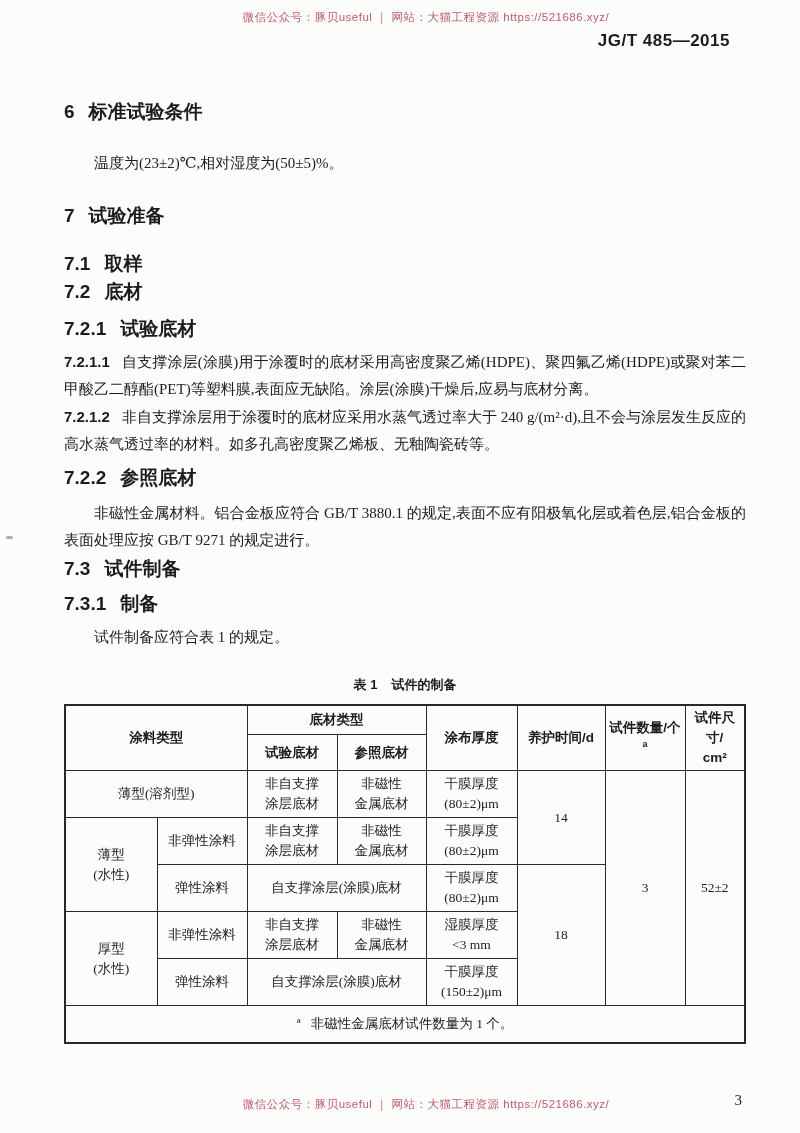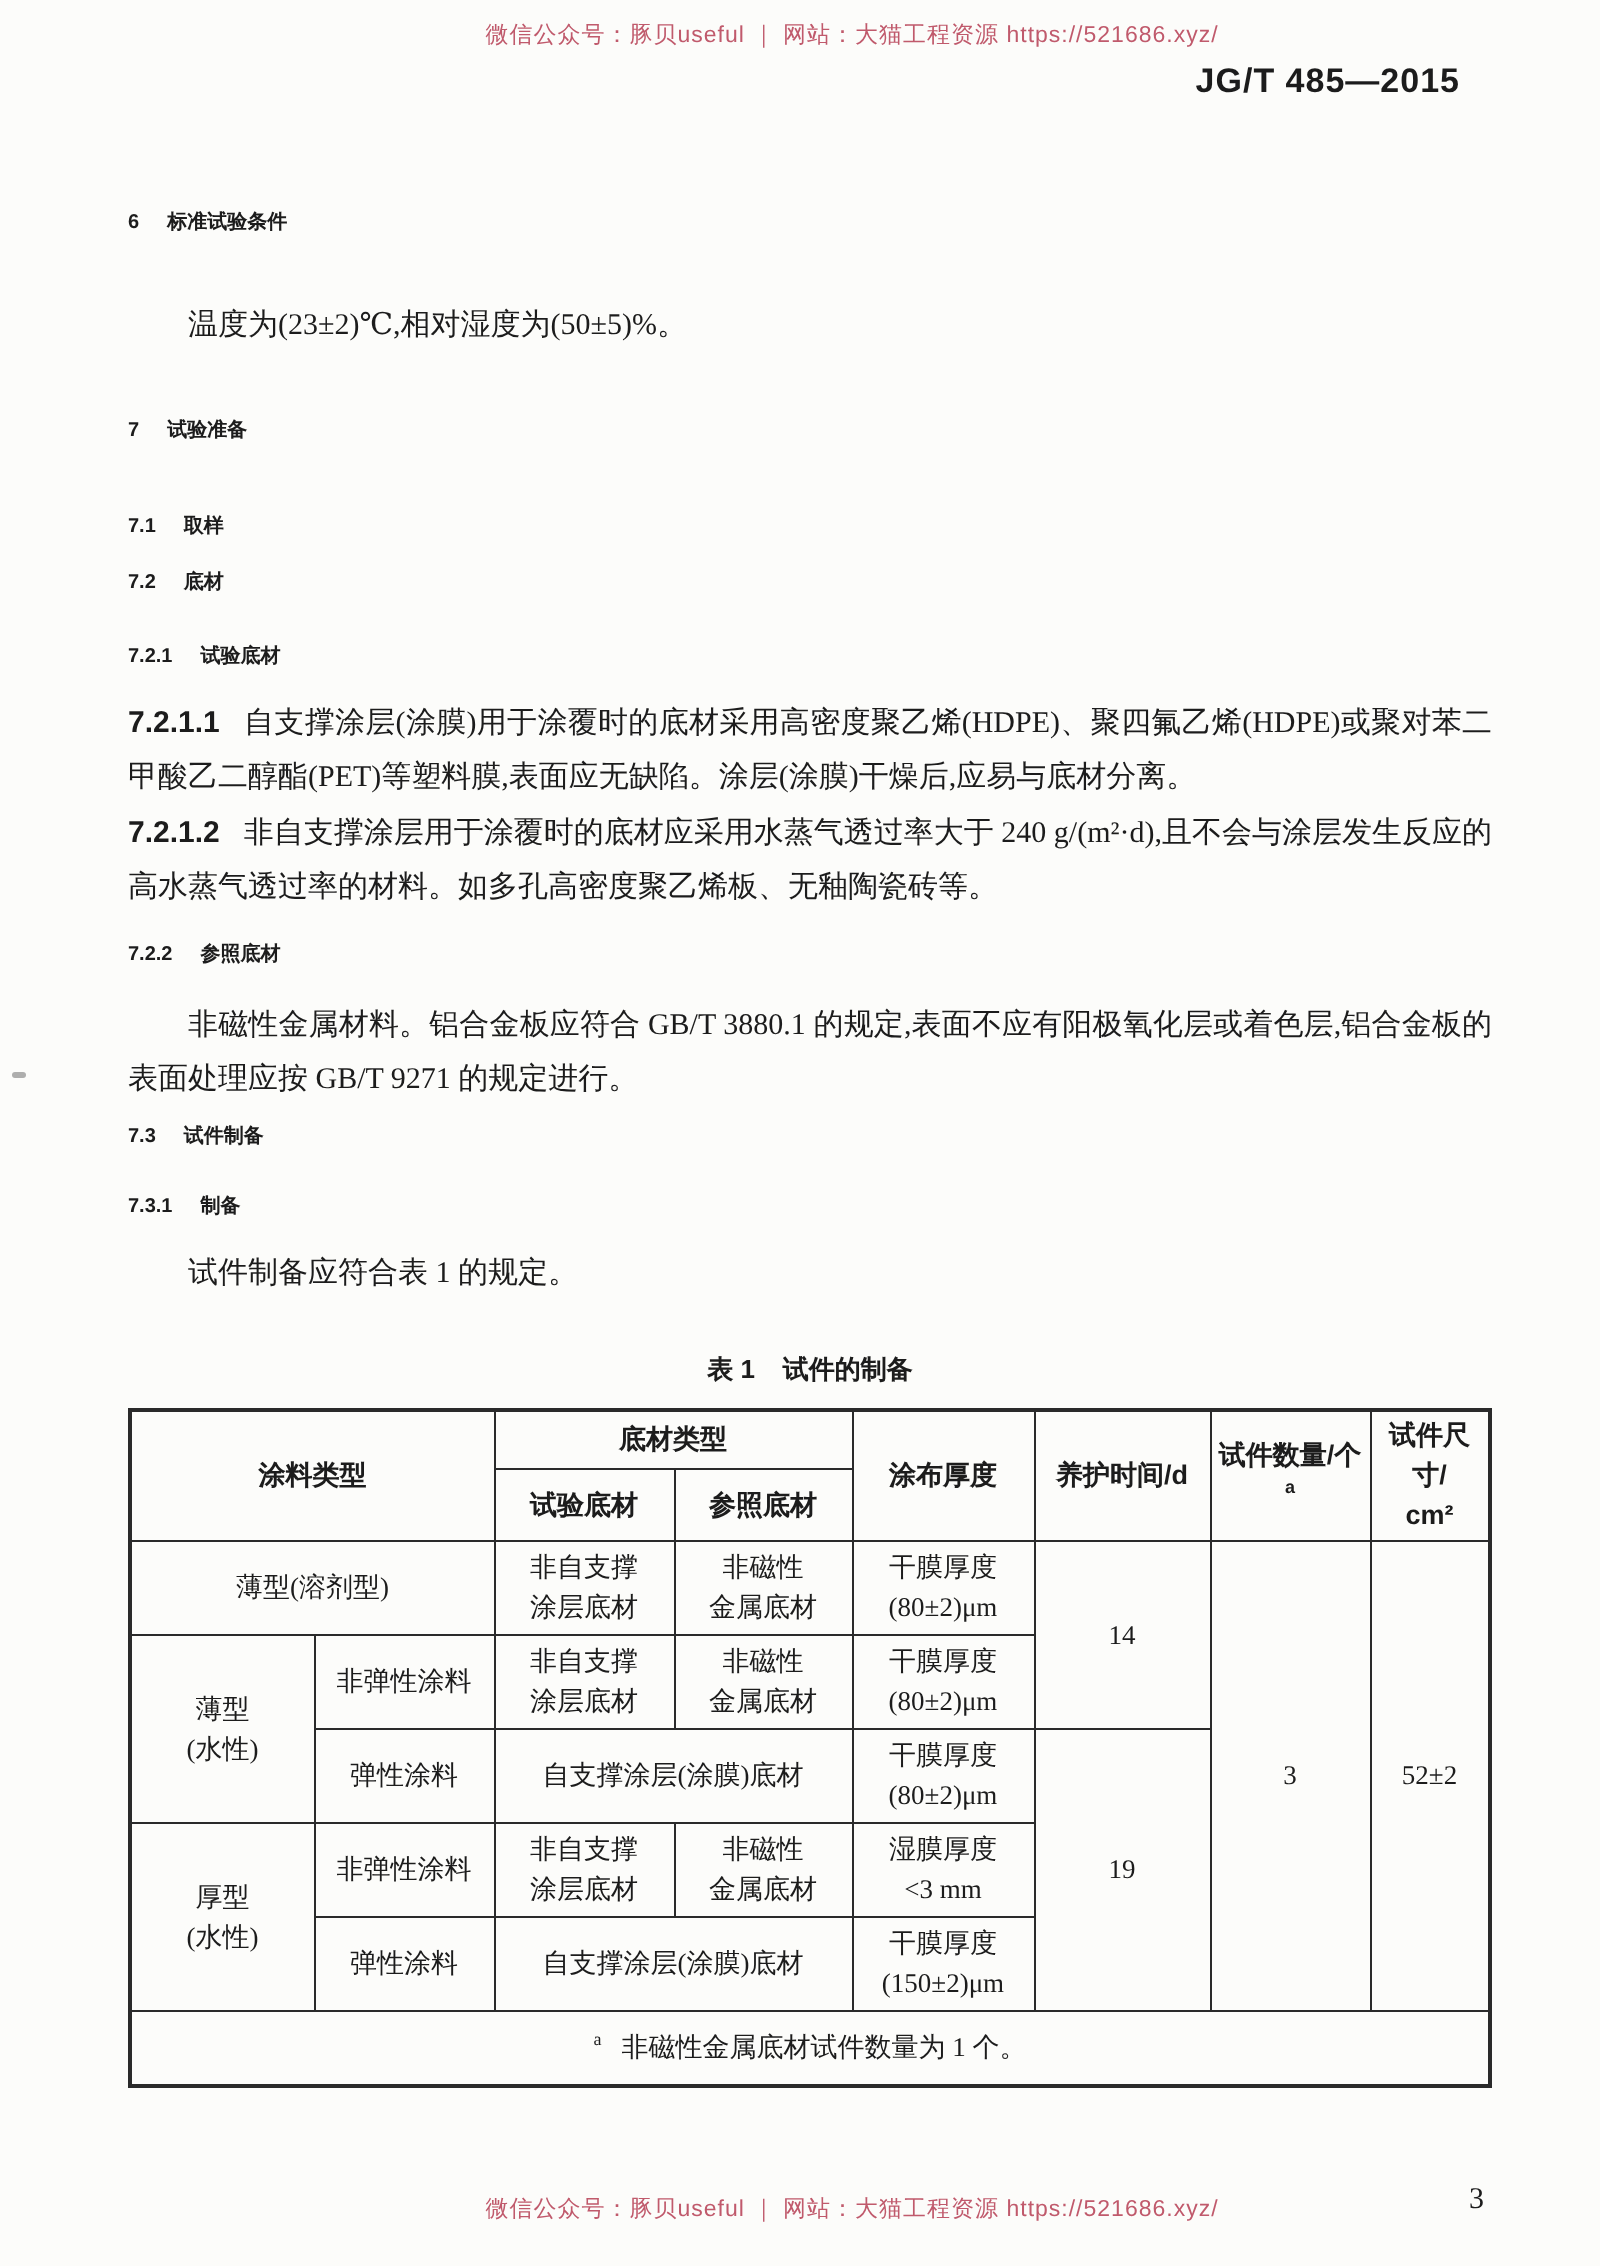--- a/index.html
+++ b/index.html
@@ -40,21 +40,21 @@
   }
   .speck{
     position:absolute;left:6px;top:536px;width:7px;height:3px;
     background:#9a9a9a;border-radius:2px;opacity:.8;
   }
   .content{
     position:absolute;top:0;left:64px;width:682px;
   }
   .hd{
     font-family:"Liberation Sans","DejaVu Sans",sans-serif;
-    font-weight:bold;font-size:10px;line-height:20px;
+    font-weight:bold;font-size:19px;line-height:20px;
     margin:0;
   }
   .hd .num{display:inline-block;margin-right:14px;}
   .para{
     font-size:15px;line-height:27px;margin:0;
     text-align:justify;
   }
   .indent{text-indent:2em;}
   .clause .num{
     font-family:"Liberation Sans","DejaVu Sans",sans-serif;
@@ -197,21 +197,21 @@
         <td>非磁性
 金属底材</td>
         <td>干膜厚度
 (80±2)μm</td>
       </tr>
       <tr class="br">
         <td>弹性涂料</td>
         <td colspan="2">自支撑涂层(涂膜)底材</td>
         <td>干膜厚度
 (80±2)μm</td>
-        <td rowspan="3">19</td>
+        <td rowspan="3">18</td>
       </tr>
       <tr class="br">
         <td rowspan="2">厚型
 (水性)</td>
         <td>非弹性涂料</td>
         <td>非自支撑
 涂层底材</td>
         <td>非磁性
 金属底材</td>
         <td>湿膜厚度

